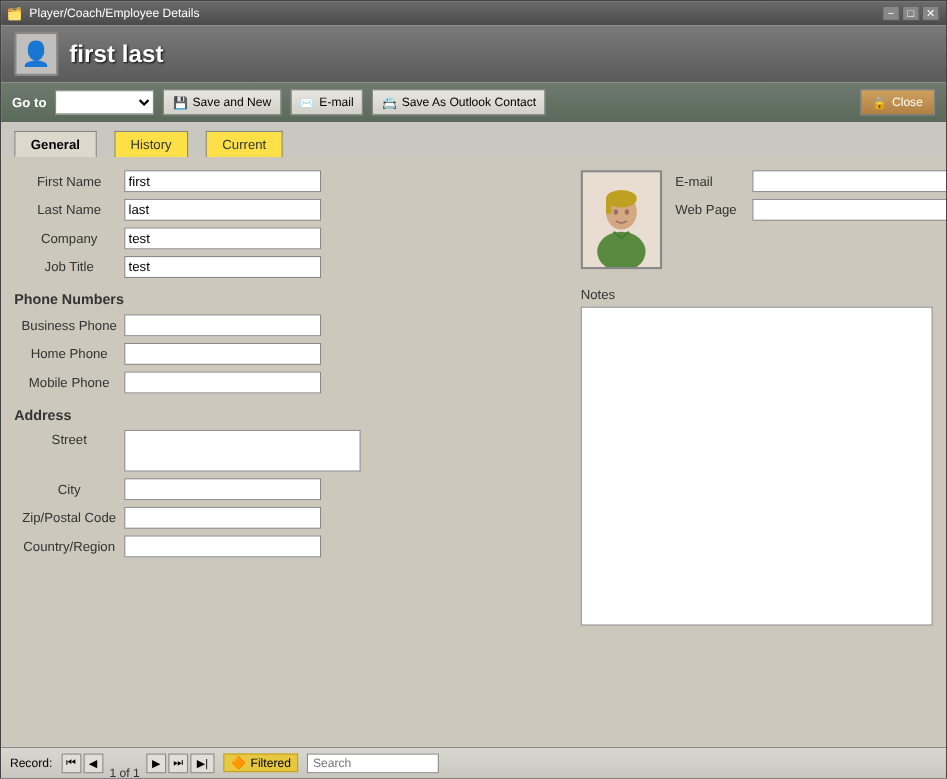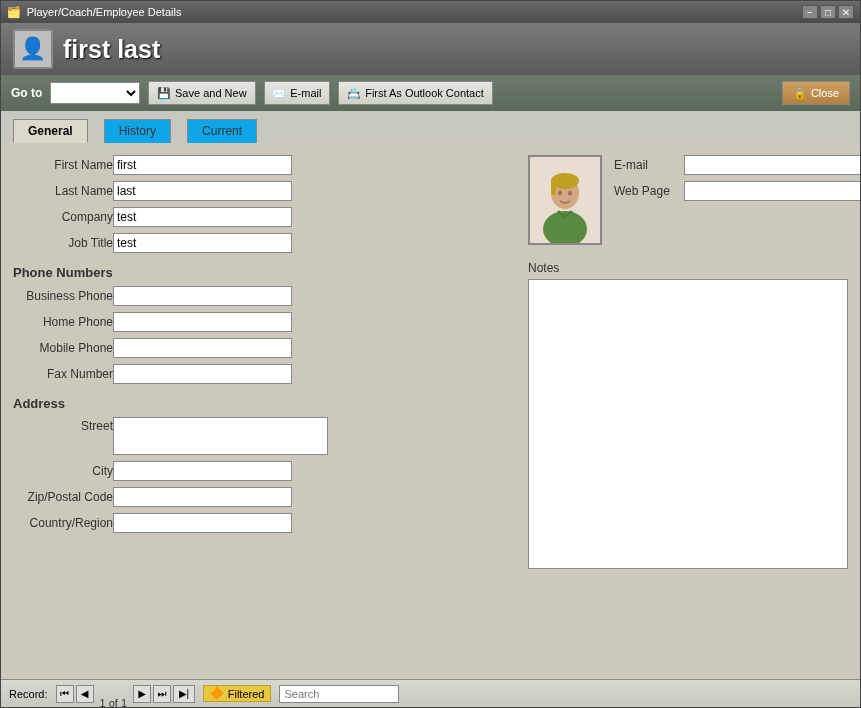--- a/index.html
+++ b/index.html
@@ -7,36 +7,36 @@
 
     .window { width: 861px; height: 708px; display: flex; flex-direction: column; border: 1px solid #444; background: #f0f0f0; }
 
     .title-bar { background: linear-gradient(to bottom, #6b6b6b, #4a4a4a); color: white; display: flex; align-items: center; justify-content: space-between; padding: 2px 6px; height: 22px; }
     .title-bar-left { display: flex; align-items: center; gap: 6px; font-size: 11px; }
     .title-bar-controls { display: flex; gap: 2px; }
     .title-bar-btn { background: #888; border: 1px solid #555; color: white; font-size: 10px; width: 16px; height: 14px; display: flex; align-items: center; justify-content: center; cursor: pointer; }
 
     .header { background: linear-gradient(to bottom, #7a7a7a, #5a5a5a); padding: 6px 12px; display: flex; align-items: center; gap: 10px; }
     .header-icon { width: 40px; height: 40px; background: #c0bfbe; border: 2px solid #888; display: flex; align-items: center; justify-content: center; border-radius: 2px; }
-    .header-title { color: white; font-size: 25px; font-weight: bold; text-shadow: 1px 1px 2px #000; }
+    .header-title { color: white; font-size: 22px; font-weight: bold; text-shadow: 1px 1px 2px #000; }
 
     .toolbar { background: linear-gradient(to bottom, #6e7a6e, #5a6a5a); padding: 4px 10px; display: flex; align-items: center; gap: 8px; height: 36px; }
     .goto-label { color: white; font-size: 12px; font-weight: bold; text-align: right; }
     .goto-combo { height: 22px; width: 90px; border: 1px solid #888; background: white; font-size: 11px; padding: 1px 2px; }
     .toolbar-btn { background: linear-gradient(to bottom, #e8e8e0, #d0d0c8); border: 1px solid #888; padding: 2px 8px; font-size: 11px; cursor: pointer; display: flex; align-items: center; gap: 4px; height: 24px; }
     .close-btn { margin-left: auto; background: linear-gradient(to bottom, #d0a060, #b08040); border: 1px solid #888; padding: 2px 10px; font-size: 11px; cursor: pointer; display: flex; align-items: center; gap: 4px; height: 24px; color: white; }
 
     .tabs { display: flex; padding: 8px 12px 0; background: #c8c8c0; gap: 16px; }
-    .tab { padding: 4px 14px; border: 1px solid #888; border-bottom: none; cursor: pointer; font-size: 12px; background: #0ea5e9; color: #333; }
+    .tab { padding: 4px 14px; border: 1px solid #888; border-bottom: none; cursor: pointer; font-size: 12px; background: #fde047; color: #333; }
     .tab.active { background: #ddd8cc; border-bottom: 1px solid #ddd8cc; font-weight: bold; color: #000; z-index: 1; }
 
     .content { flex: 1; background: #ccc8bc; padding: 12px; overflow: auto; }
 
     .form-row { display: flex; align-items: center; margin-bottom: 6px; }
-    .form-label { width: 100px; color: #333; font-size: 12px; text-align: right; }
+    .form-label { width: 100px; color: #333; font-size: 12px; text-align: center; }
     .form-input { height: 20px; border: 1px solid #888; background: white; font-size: 12px; padding: 1px 3px; width: 179px; }
 
     .main-grid { display: flex; gap: 16px; }
     .left-panel { flex: 1; }
     .right-panel { width: 320px; display: flex; flex-direction: column; gap: 8px; }
 
     .photo-box { width: 74px; height: 90px; border: 2px solid #888; background: #e8e0d8; display: flex; align-items: center; justify-content: center; margin: 0 auto 8px; overflow: hidden; }
 
     .right-top { display: flex; gap: 12px; align-items: flex-start; }
     .email-web { flex: 1; }
@@ -90,21 +90,21 @@
     <button class="toolbar-btn">
       <span>💾</span>
       <span>Save and New</span>
     </button>
     <button class="toolbar-btn">
       <span>✉️</span>
       <span>E-mail</span>
     </button>
     <button class="toolbar-btn">
       <span>📇</span>
-      <span>First As Outlook Contact</span>
+      <span>Save As Outlook Contact</span>
     </button>
     <button class="close-btn">
       <span>🔒</span>
       <span>Close</span>
     </button>
   </div>
 
   <div class="tabs">
     <div class="tab active">General</div>
     <div class="tab">History</div>
@@ -137,24 +137,20 @@
         <div class="form-row">
           <span class="form-label">Business Phone</span>
           <input class="form-input" type="text" style="">
         </div>
         <div class="form-row">
           <span class="form-label">Home Phone</span>
           <input class="form-input" type="text" style="">
         </div>
         <div class="form-row">
           <span class="form-label">Mobile Phone</span>
-          <input class="form-input" type="text" style="">
-        </div>
-        <div class="form-row">
-          <span class="form-label">Fax Number</span>
           <input class="form-input" type="text" style="">
         </div>
 
         <div class="section-title">Address</div>
         <div class="form-row" style="align-items:flex-start;">
           <span class="form-label" style="padding-top:2px;">Street</span>
           <textarea class="street-input" style=""></textarea>
         </div>
         <div class="form-row">
           <span class="form-label">City</span>

